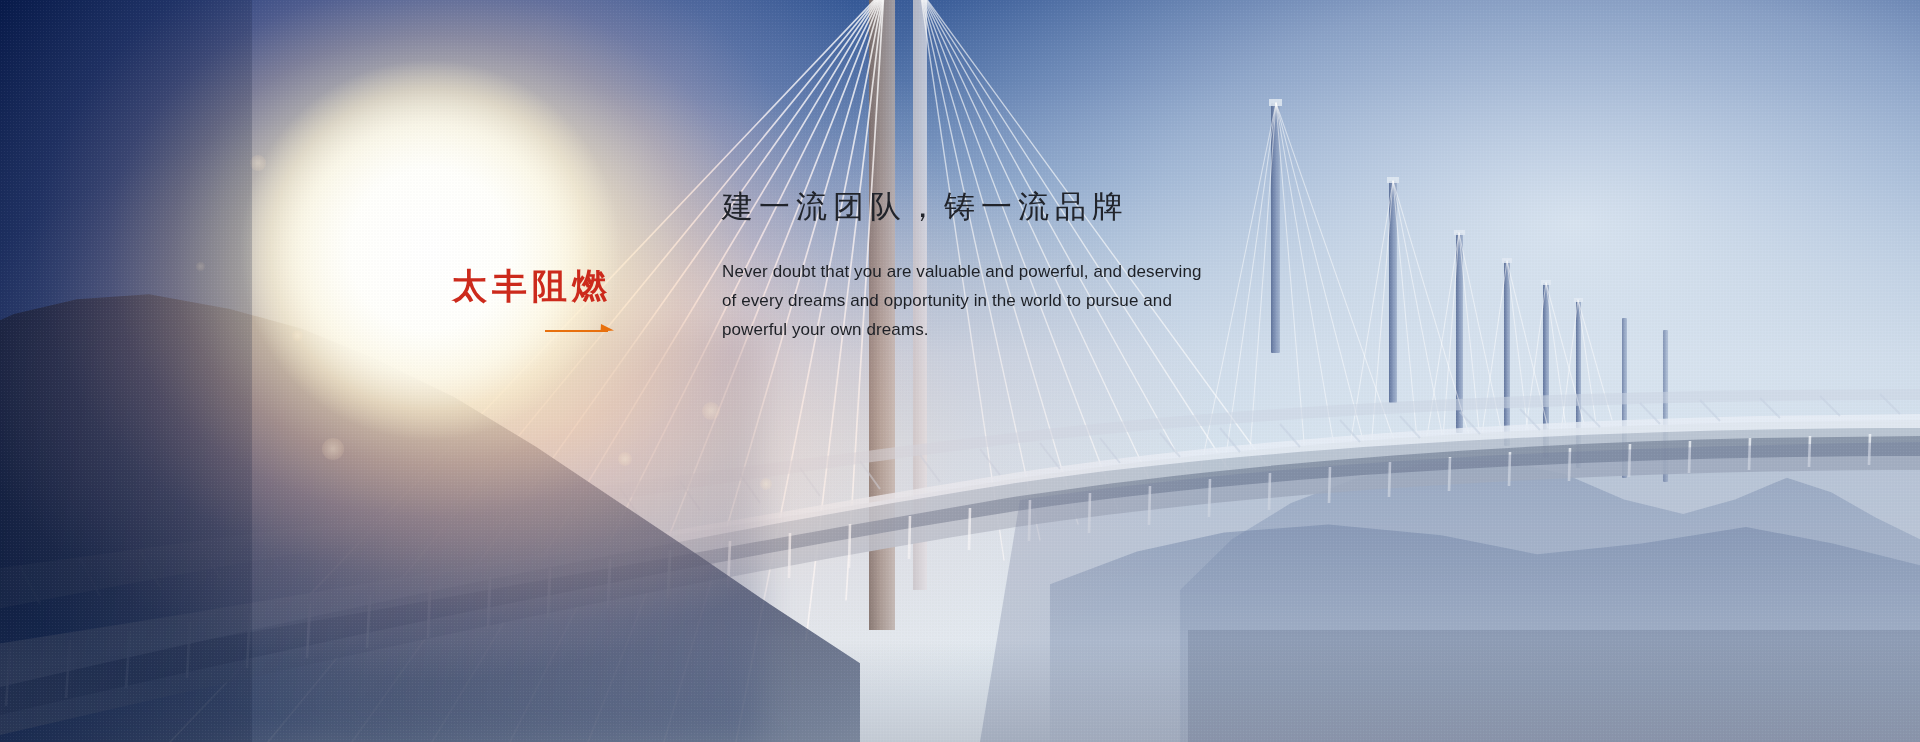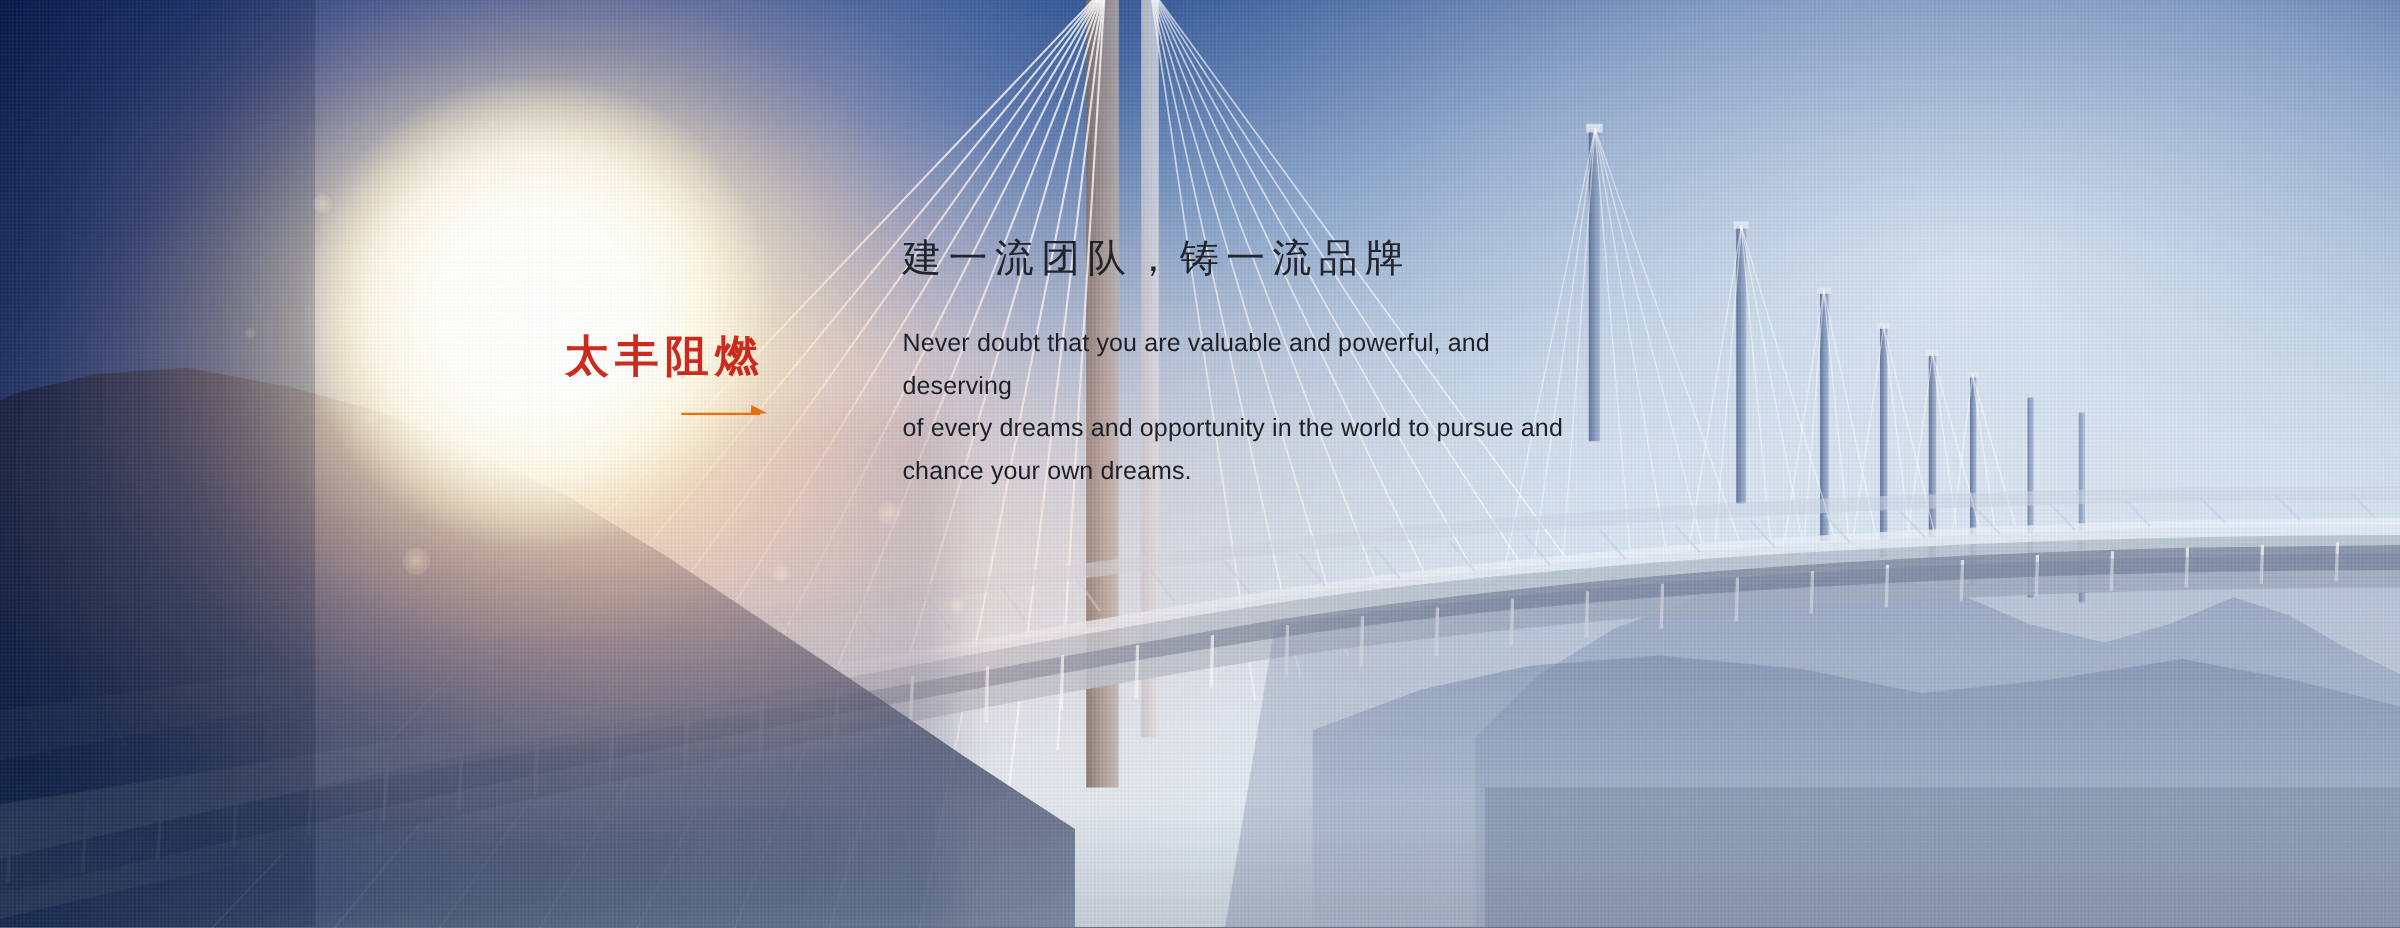--- a/index.html
+++ b/index.html
@@ -207,21 +207,21 @@
     font-weight: bold;
     color: #16181d;
     letter-spacing: 4px;
     line-height: 1.25;
     white-space: nowrap;
     margin: 30px 0 0 0;
   }
   .desc {
     margin: 30px 0 0 0;
     font-family: "Liberation Sans", sans-serif;
-    font-size: 20px;
+    font-size: 17px;
     font-weight: 400;
     color: #1d2026;
     line-height: 1.70;
     letter-spacing: .1px;
     max-width: 560px;
   }
   .desc p { margin: 0; }
 </style>
 </head>
 <body>
@@ -438,18 +438,18 @@
       </svg>
     </div>
 
     <div class="text-block">
       <p class="subtitle">建一流团队，铸一流品牌</p>
 
 
       <div class="desc">
         <p>Never doubt that you are valuable and powerful, and deserving</p>
         <p> of every dreams and opportunity in the world to pursue and</p>
-        <p>chance your own dreams.</p>
+        <p>powerful your own dreams.</p>
       </div>
     </div>
 
   </div>
 </div>
 
 </body></html>

